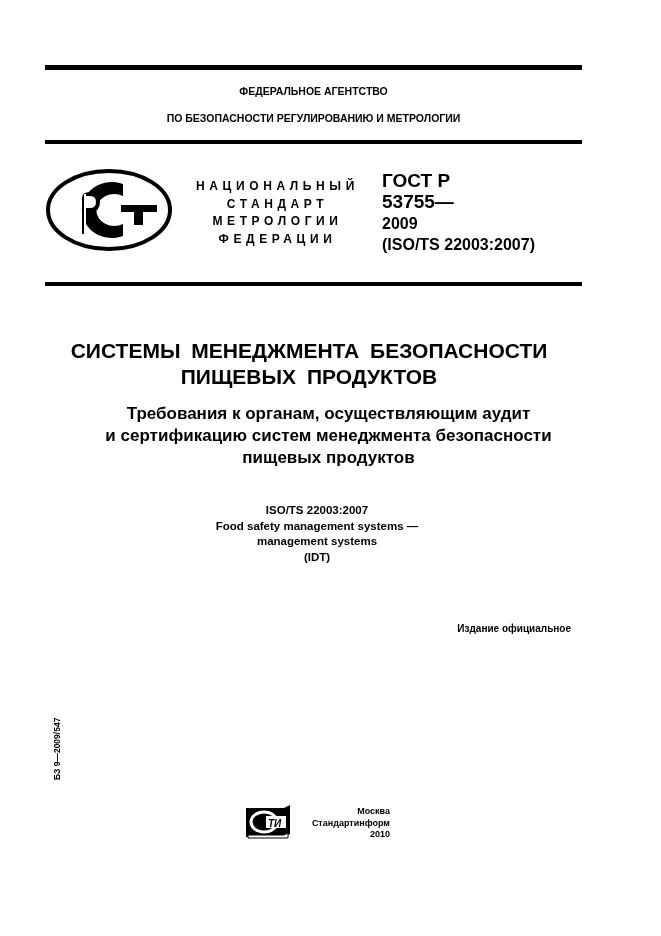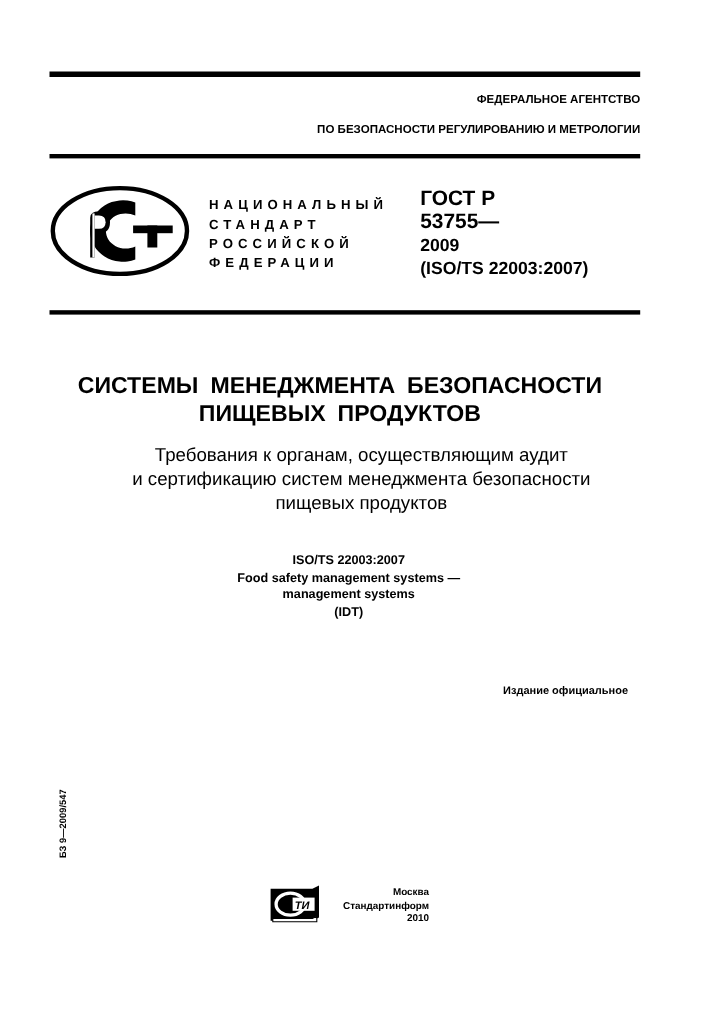--- a/index.html
+++ b/index.html
@@ -5,40 +5,40 @@
     html, body { margin: 0; padding: 0; background: #ffffff; }
     body {
       width: 661px; height: 936px; position: relative; overflow: hidden;
       font-family: "Liberation Sans", sans-serif; color: #000;
     }
     .rule { position: absolute; left: 45px; width: 537px; background: #000; }
     .r1 { top: 65px; height: 5px; }
     .r2 { top: 140px; height: 4px; }
     .r3 { top: 282px; height: 4px; }
 
-    .agency { position: absolute; left: 45px; width: 537px; text-align: right;
+    .agency { position: absolute; left: 45px; width: 537px; text-align: center;
       font-weight: bold; font-size: 10.5px; }
     .agency1 { top: 85px; }
     .agency2 { top: 112px; }
 
     .logo-gost { position: absolute; left: 45px; top: 168px; width: 128px; height: 84px; }
 
-    .natstd { position: absolute; left: 190px; top: 178px; width: 175px; 
+    .natstd { position: absolute; left: 190px; top: 178px; width: 175px; text-align: center;
       font-weight: bold; font-size: 12px; letter-spacing: 4.6px; line-height: 17.5px; }
     .natstd div { white-space: nowrap; }
 
     .gost-block { position: absolute; left: 382px; top: 170px; font-weight: bold; line-height: 21px; }
     .gost-block .l1, .gost-block .l2 { font-size: 19px; }
     .gost-block .l3, .gost-block .l4 { font-size: 16px; }
     .gost-block .l2 { line-height: 22px; }
 
     .title-main { position: absolute; left: 0; width: 618px; top: 338px; text-align: center;
       font-weight: bold; font-size: 21px; line-height: 26px; word-spacing: 5px; }
     .title-sub { position: absolute; left: 0; width: 657px; top: 403px; text-align: center;
-      font-weight: normal; font-size: 17px; line-height: 22px; }
+      font-weight: bold; font-size: 17px; line-height: 22px; }
 
     .iso-block { position: absolute; left: 0; width: 634px; top: 503px; text-align: center;
       font-weight: bold; font-size: 11.5px; line-height: 15.6px; }
 
     .official { position: absolute; left: 16px; width: 555px; top: 623px; text-align: right;
       font-weight: bold; font-size: 10px; }
 
     .side-code { position: absolute; left: 52px; top: 780px; transform-origin: left top;
       transform: rotate(-90deg); font-weight: bold; font-size: 8.5px; white-space: nowrap; }
 
@@ -63,21 +63,21 @@
   <path d="M41 28 L45 28 Q51 28 51 34 Q51 40 45 40 L41 40 Z" fill="#fff"></path>
   <rect x="39" y="26" width="2" height="40" fill="#fff"></rect>
 
   <rect x="76" y="37" width="36" height="7" fill="#000"></rect>
   <rect x="89" y="37" width="9" height="20" fill="#000"></rect>
 </svg>
 
 <div class="natstd">
   <div>НАЦИОНАЛЬНЫЙ</div>
   <div>СТАНДАРТ</div>
-  <div>РОССИЙСКОЙ</div>
+  <div>МЕТРОЛОГИИ</div>
   <div>ФЕДЕРАЦИИ</div>
 </div>
 
 <div class="gost-block">
   <div class="l1">ГОСТ Р</div>
   <div class="l2">53755—</div>
   <div class="l3">2009</div>
   <div class="l4">(ISO/TS 22003:2007)</div>
 </div>
 

